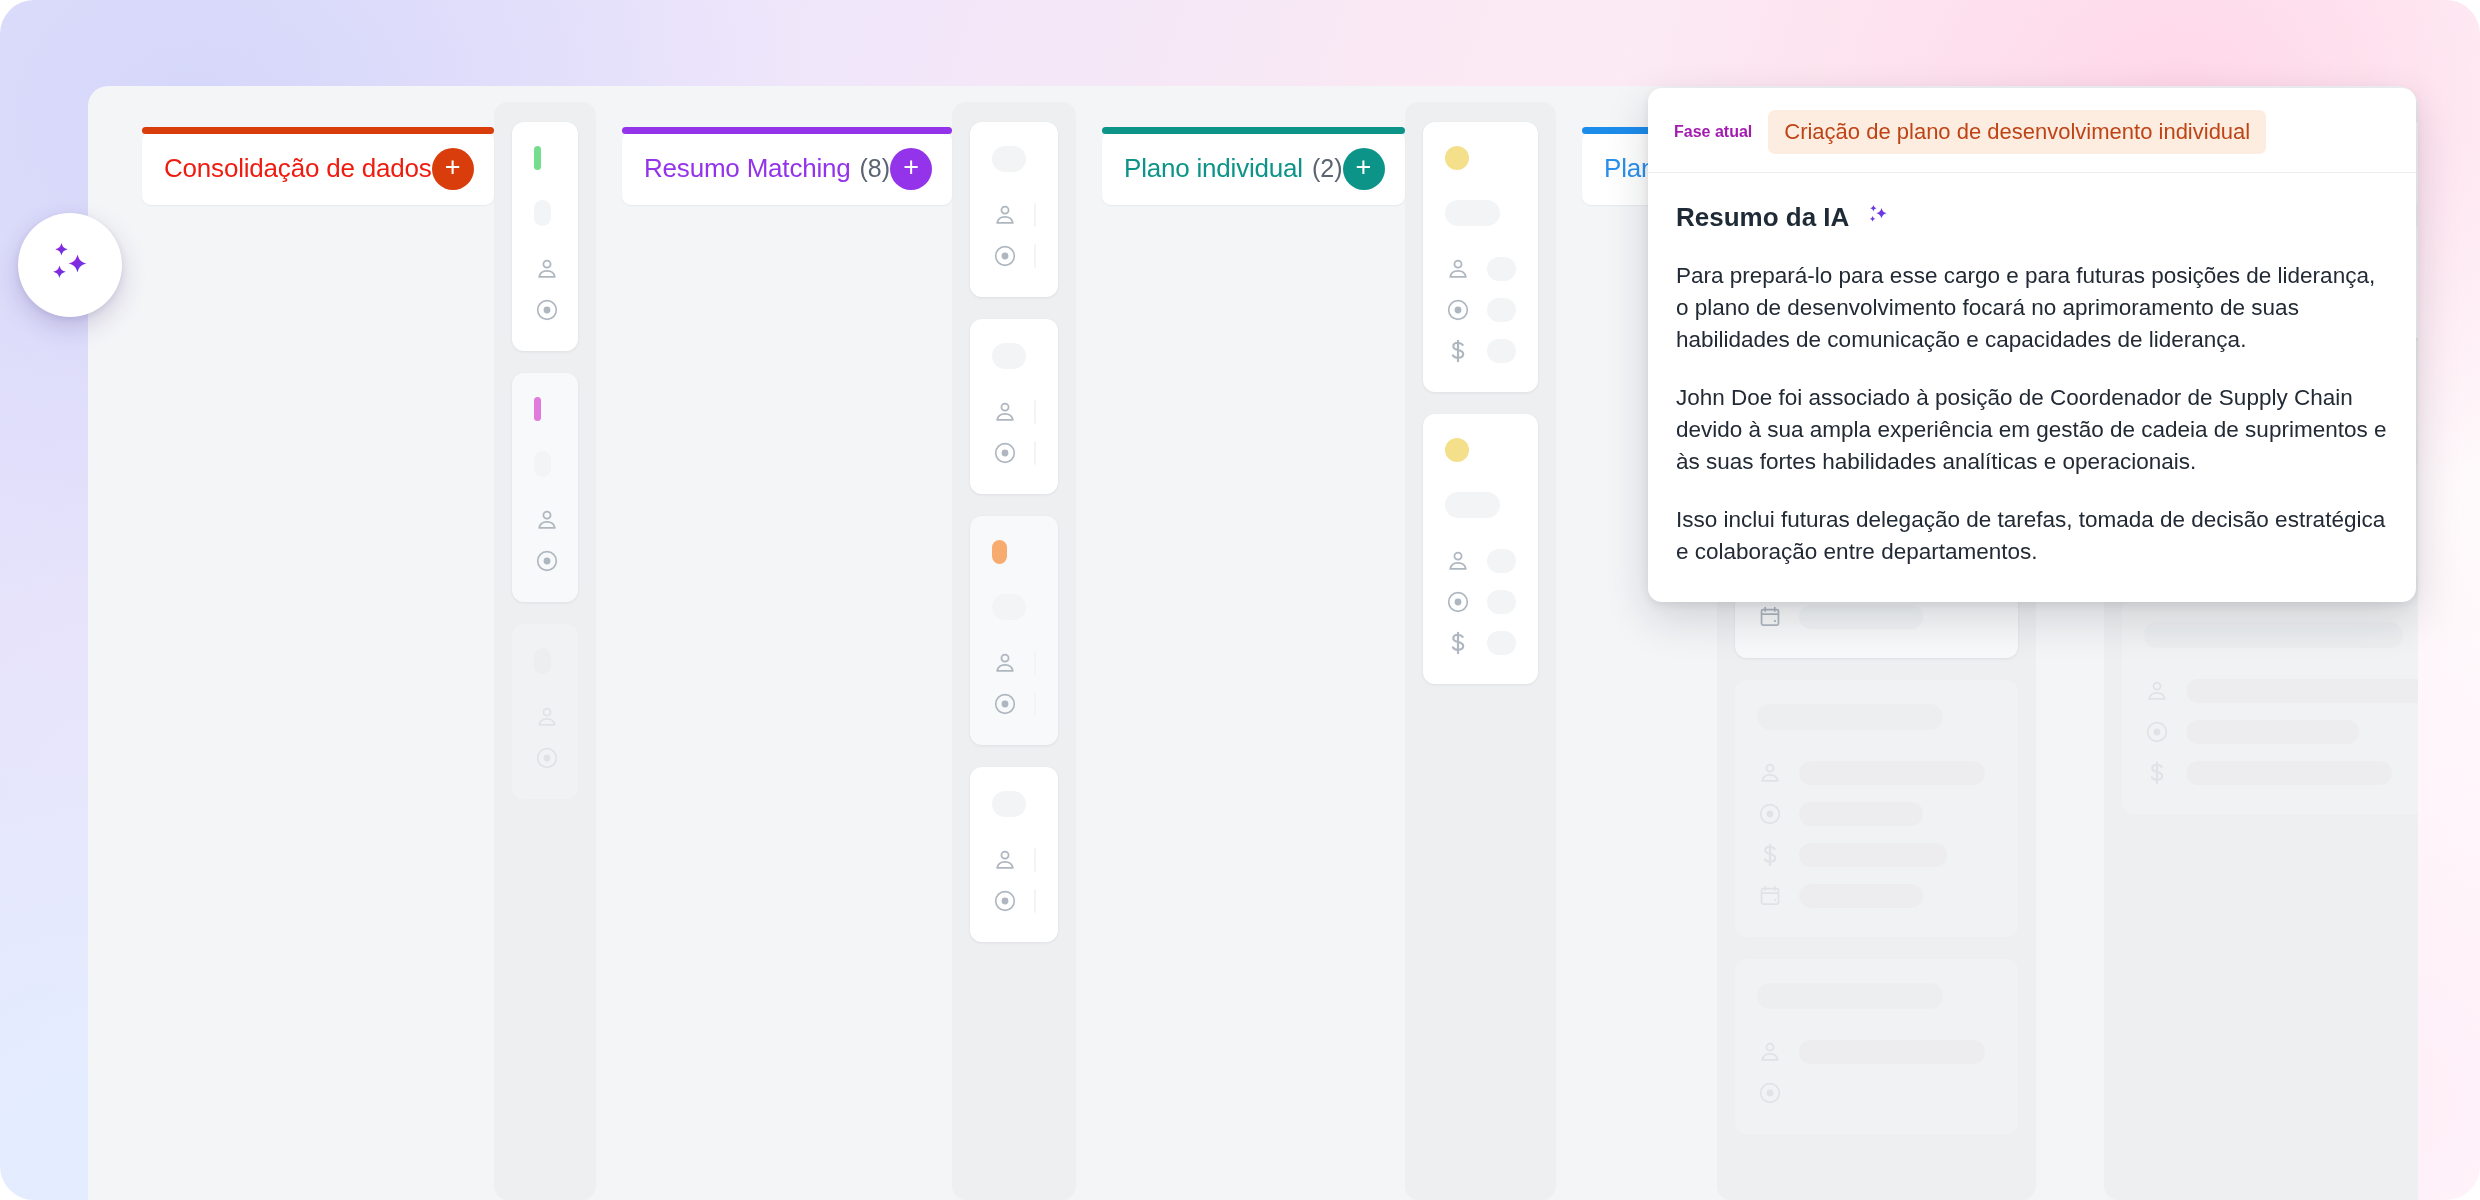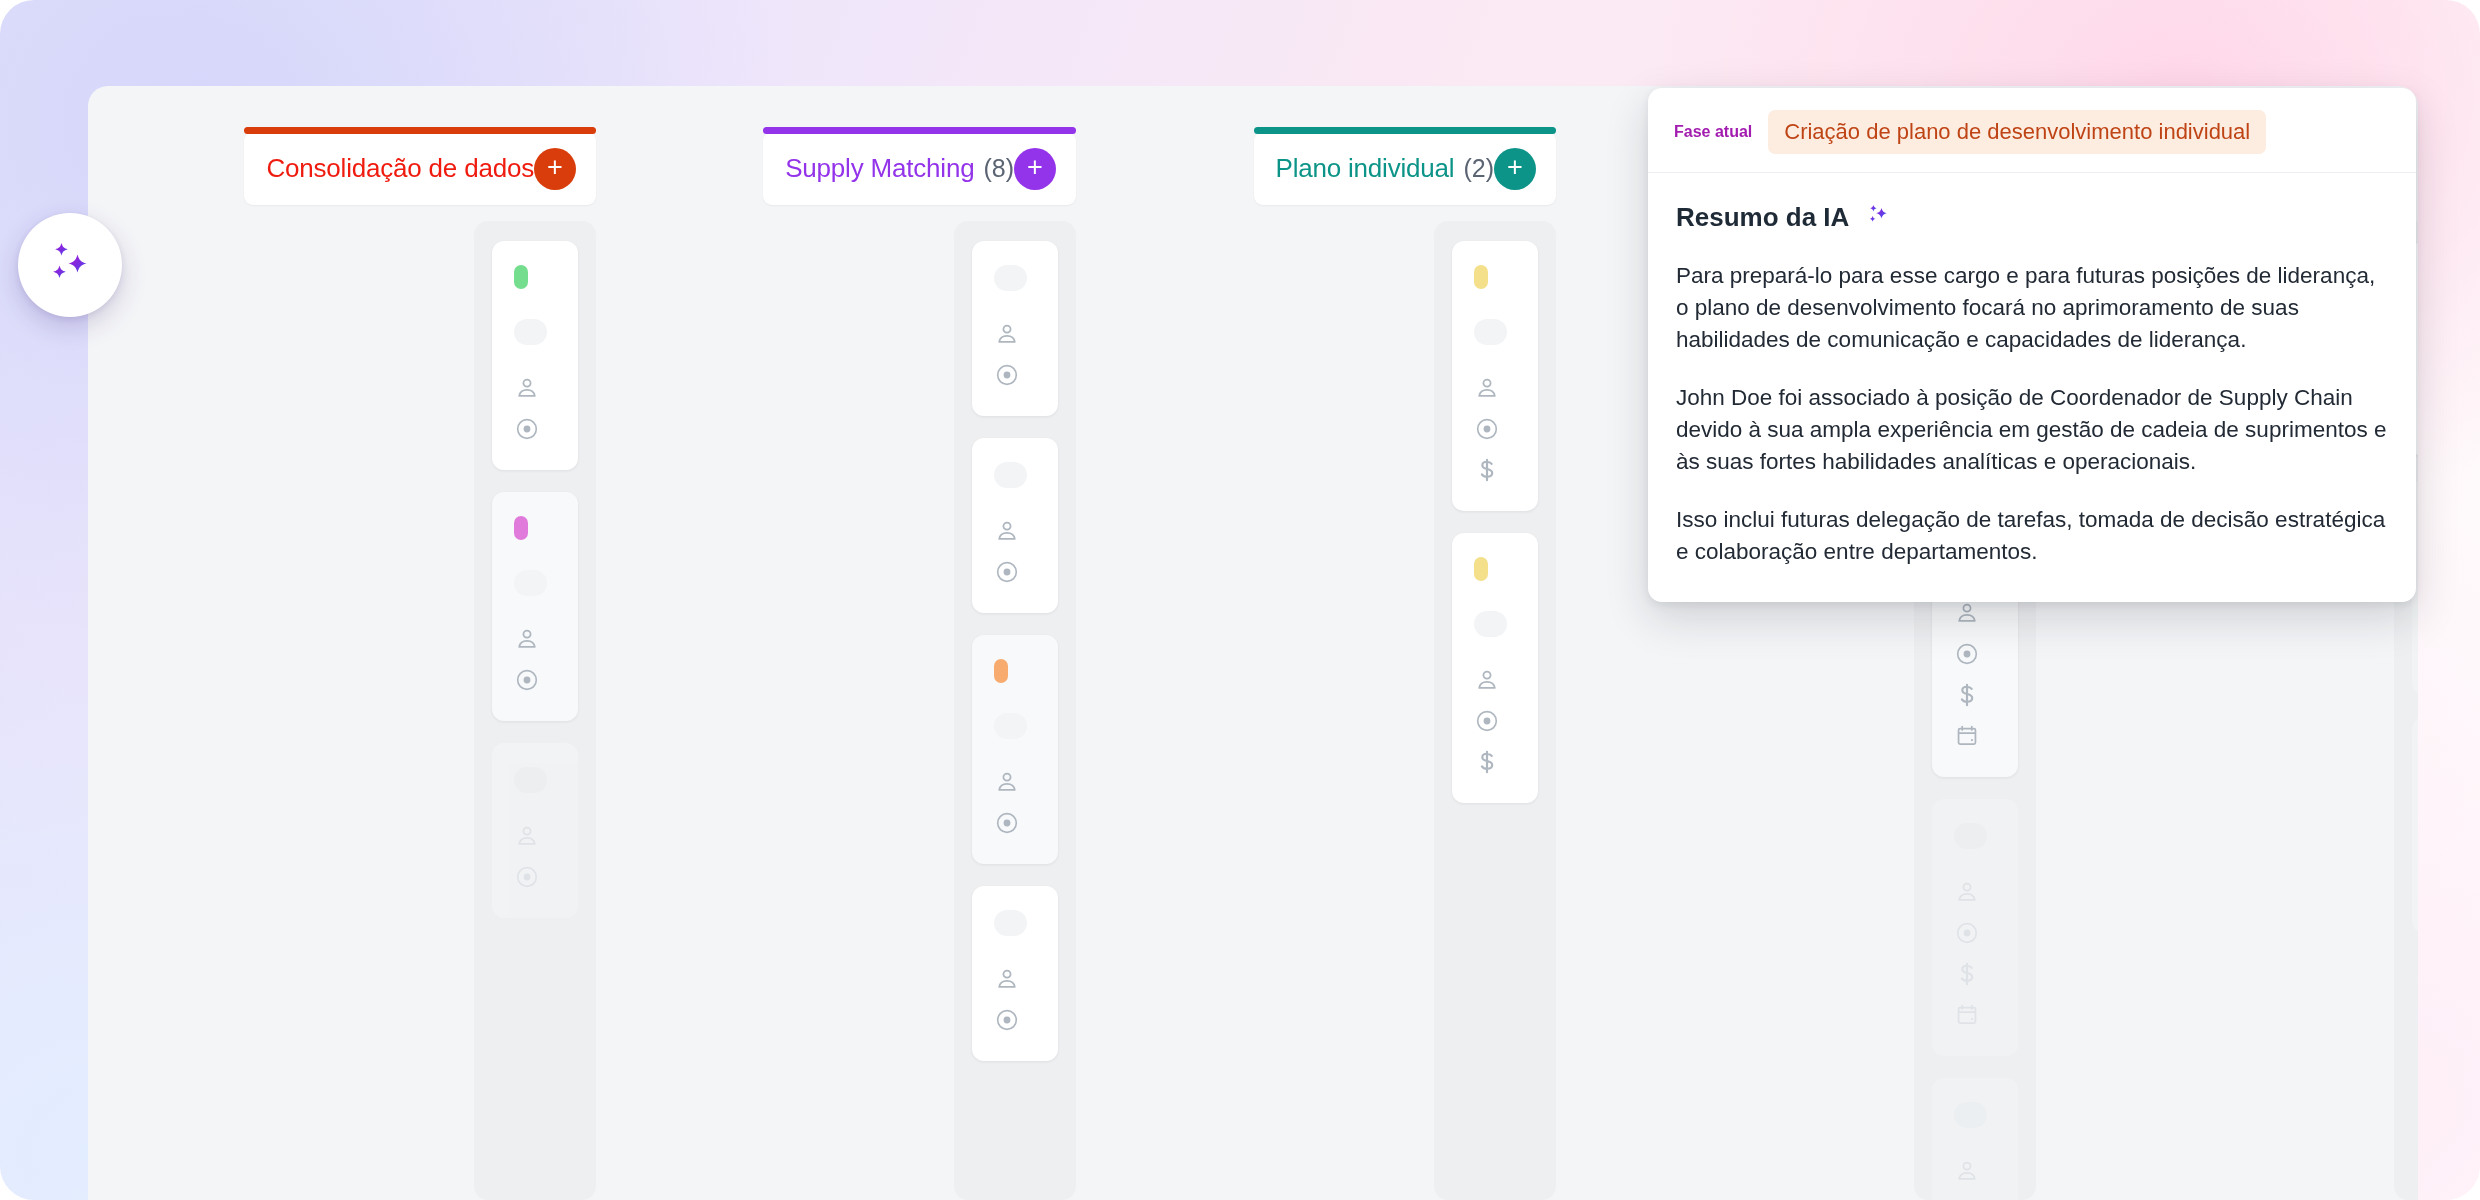--- a/index.html
+++ b/index.html
@@ -39,21 +39,21 @@
 
   #columns {
     position: absolute;
     left: 0; top: 0;
     display: flex;
     gap: 26px;
     padding: 0 54px;
     height: 100%;
   }
 
-  .column { width: 454px; flex: 0 0 454px; display: flex; flex-direction: column; align-items: flex-end; }
+  .column { width: 454px; flex: 0 0 454px; display: flex; flex-direction: row; }
 
   
   .col-header {
     position: relative;
     background: #ffffff;
     border-radius: 9px;
     height: 73px;
     margin-top: 46px;
     display: flex;
     align-items: center;
@@ -240,21 +240,21 @@
                 <circle cx="12" cy="12" r="2.4" fill="currentColor" stroke="none"></circle>
               </svg>
               <div class="skel-line" style="width: 52%;"></div>
             </div>
           </div>
         </div>
       </div>
       <div class="column">
         <div class="col-header">
           <div class="col-accent" style="background: rgb(147, 51, 234);"></div>
-          <span class="col-title" style="color: rgb(147, 51, 234);">Supply Matching</span>
+          <span class="col-title" style="color: rgb(147, 51, 234);">Resumo Matching</span>
           <span class="col-count">(8)</span>
           <button class="add-btn" style="background: rgb(147, 51, 234);">
             <span>+</span>
           </button>
         </div>
         <div class="col-body">
           <div class="card">
             <div class="skel-title" style="width: 78%;"></div>
             <div class="meta-row">
               <svg viewBox="0 0 24 24" class="meta-icon" fill="none" stroke="currentColor" stroke-width="1.6" stroke-linecap="round" stroke-linejoin="round">

